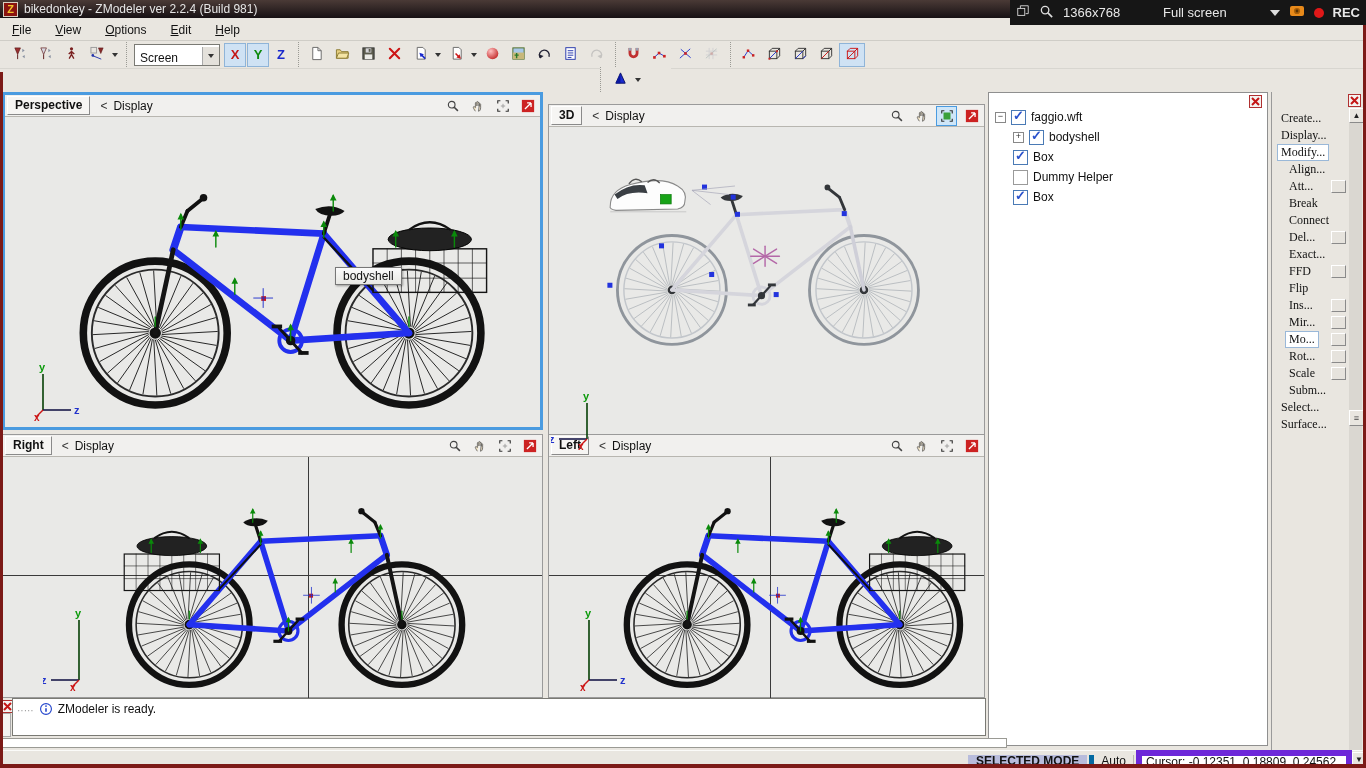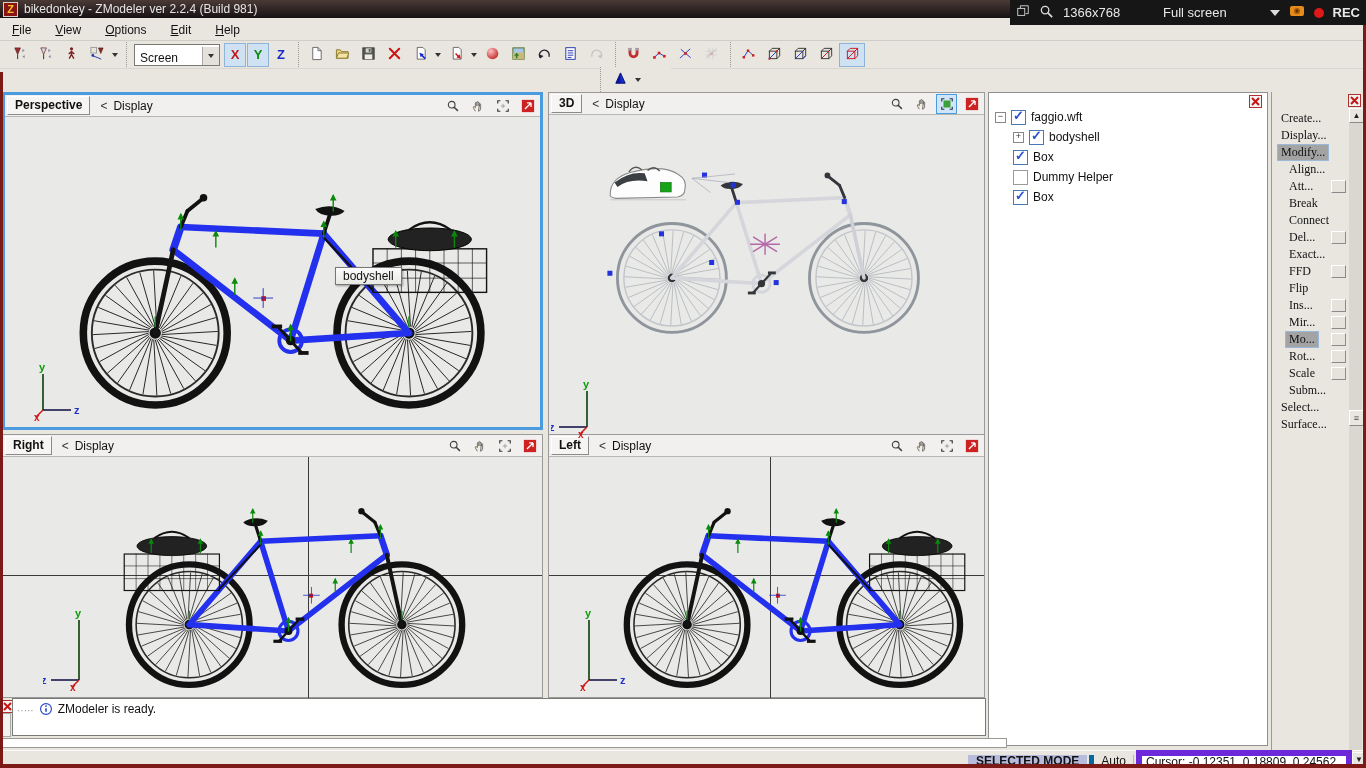--- a/index.html
+++ b/index.html
@@ -73,21 +73,21 @@
     background:linear-gradient(#fcfcfc,#dcdad4);text-align:center;line-height:16px;}
   
   .cmdpanel{position:absolute;left:1271px;top:92px;width:92px;height:676px;background:#e9e6e0;
     border-left:1px solid #9a9a9a;box-sizing:border-box;}
   .cmd-close{position:absolute;top:2px;right:2px;}
   .cmd-list{position:absolute;left:0;top:18px;width:76px;}
   .cmd-row{height:17px;line-height:15px;display:flex;align-items:center;font-family:Liberation Serif, serif;}
   .cmd-row .lbl{padding:0 3px;border:1px solid transparent;white-space:nowrap;}
   .cmd-row.ind0 .lbl{margin-left:5px;}
   .cmd-row.ind1 .lbl{margin-left:13px;}
-  .cmd-row.sel .lbl{background:#a3a3a3;border:1px solid #9ab8d8;}
+  .cmd-row.sel .lbl{background:#ffffff;border:1px solid #9ab8d8;}
   .cmd-box{width:13px;height:11px;border:1px solid;border-color:#fff #8a8a8a #8a8a8a #fff;
     background:#e6e3dd;margin-left:auto;margin-right:2px;}
   .cmd-scroll{position:absolute;right:1px;top:16px;width:13px;height:646px;background:#dad7d1;}
   .scr-btn{width:13px;height:13px;background:#e9e6e0;border:1px solid;border-color:#fff #8a8a8a #8a8a8a #fff;
     display:flex;align-items:center;justify-content:center;font-size:8px;color:#222;}
   .scr-grip{position:absolute;left:0;top:302px;width:13px;height:14px;background:#e9e6e0;
     border:1px solid;border-color:#fff #8a8a8a #8a8a8a #fff;display:flex;align-items:center;justify-content:center;
     font-size:9px;color:#444;letter-spacing:0;}
   
   .logclose{position:absolute;left:1px;top:700px;}
@@ -526,21 +526,21 @@
         <svg width="74" height="62" viewBox="0 0 74 62" style="position: absolute; left: 2px; bottom: 4px; z-index: 4;">
           <line x1="36" y1="12" x2="36" y2="48" stroke="#063f06" stroke-width="1.6"></line>
           <text x="32" y="9" fill="#0a9a0a" font-size="11" font-weight="bold">y</text>
           <line x1="36" y1="48" x2="64" y2="48" stroke="#1a1a4a" stroke-width="1.6"></line>
           <text x="67" y="52" fill="#2233cc" font-size="11" font-weight="bold">z</text>
           <text x="27" y="59" fill="#cc1515" font-size="10" font-weight="bold">x</text>
           <line x1="36" y1="48" x2="29" y2="55" stroke="#cc1515" stroke-width="1.4"></line>
         </svg>
       </div>
     </div>
-  <div class="vp" id="vp-3d" style="left:548px;top:92px;width:437px;height:351px;">
+  <div class="vp" id="vp-3d" style="left:548px;top:104px;width:437px;height:351px;">
       <div class="vp-header">
         <div class="vp-name">3D</div>
         <span class="vp-back">&lt;</span>
         <span class="vp-menu">Display</span>
         <span class="vp-sp"></span>
         <span class="vp-ico">
           <svg width="14" height="14" viewBox="0 0 16 16">
             <circle cx="6.5" cy="6.5" r="3.8" fill="none" stroke="#444" stroke-width="1.3"></circle>
             <path d="M9.4 9.4L13.6 13.6" stroke="#444" stroke-width="1.8"></path>
           </svg>

